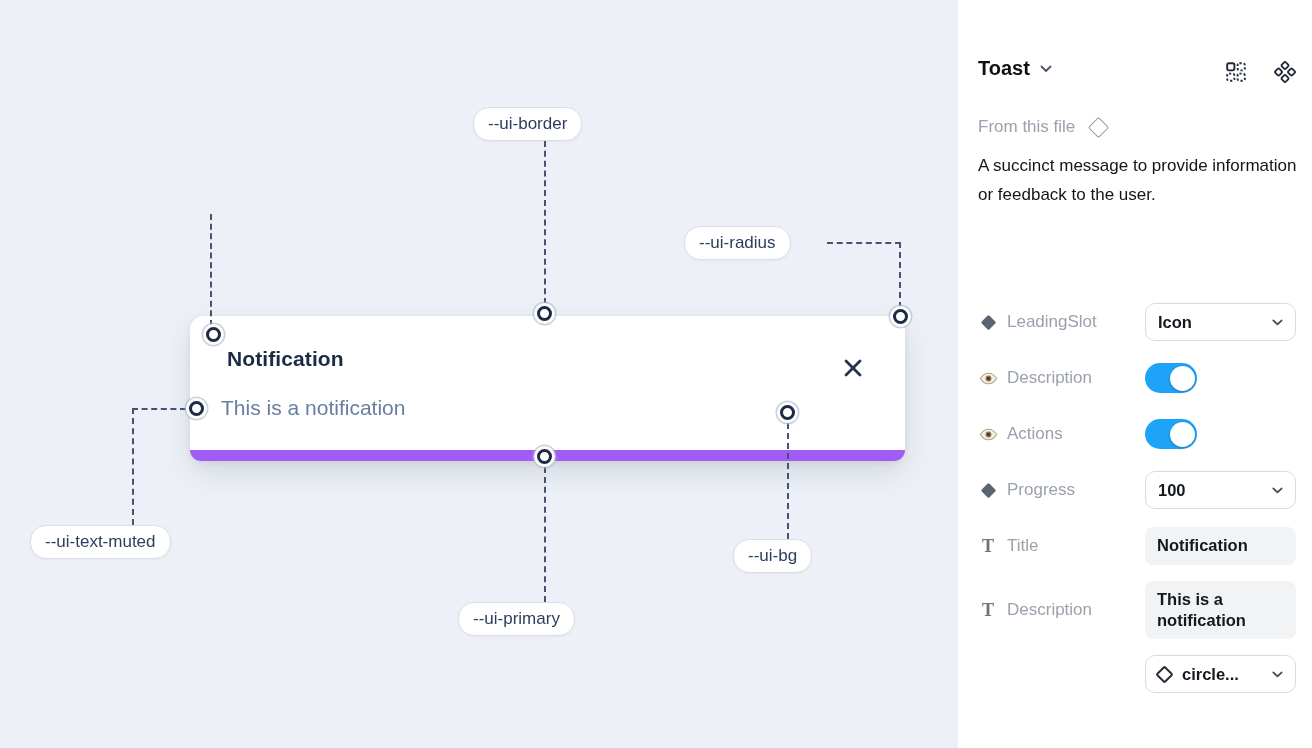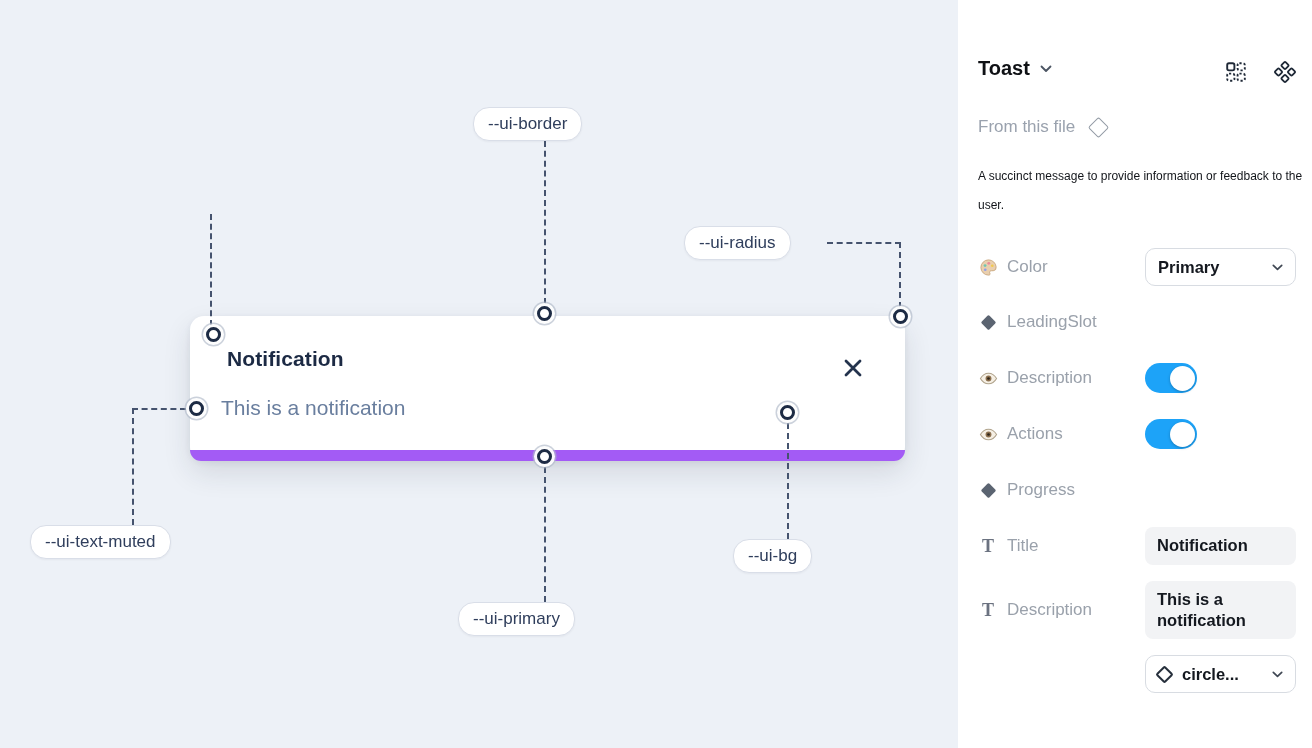--- a/index.html
+++ b/index.html
@@ -53,21 +53,21 @@
   .panel { position:absolute; left:958px; top:0; width:404px; height:748px; background:#ffffff; }
   .panel-header { position:absolute; left:20px; top:57px; display:flex; align-items:center; gap:10px; cursor:pointer; }
   .panel-title { font-size:20px; font-weight:700; color:#0f1115; }
   .panel-header-icons { position:absolute; top:61px; right:17px; display:flex; gap:27px; }
   .hicon { width:22px; height:22px; cursor:pointer; }
 
   .source-row { position:absolute; left:20px; top:117px; display:flex; align-items:center; gap:16px; }
   .source-label { font-size:17px; color:#9aa2ae; }
   .diamond-outline { width:15px; height:15px; border:1.6px solid #949ca6; border-radius:2px; transform:rotate(45deg); }
 
-  .panel-desc { position:absolute; left:20px; top:162px; width:332px; font-size:12px; line-height:28.5px; color:#12151a; }
+  .panel-desc { position:absolute; left:20px; top:152px; width:332px; font-size:17px; line-height:28.5px; color:#12151a; }
 
   .prop-row { position:absolute; left:0; width:354px; height:38px; }
   .prop-label { position:absolute; left:20px; top:0; height:38px; display:flex; align-items:center; gap:9px;
     font-size:17px; color:#9aa1ab; }
   .prop-icon { width:20px; height:20px; display:flex; align-items:center; justify-content:center; flex:none; }
   .diamond-solid { width:11px; height:11px; background:#5b6471; border-radius:1.5px; transform:rotate(45deg); }
   .t-glyph { font-family:"Liberation Serif", serif; font-size:18px; font-weight:700; color:#6b7280; }
 
   .control { position:absolute; left:187px; top:0; }
   .dropdown { width:151px; height:38px; background:#ffffff; border:1px solid #d8dce2; border-radius:10px;
@@ -154,47 +154,33 @@
       </svg>
     </div>
 
     <div class="source-row">
       <span class="source-label">From this file</span>
       <span class="diamond-outline"></span>
     </div>
 
     <div class="panel-desc">A succinct message to provide information or feedback to the user.</div>
 
-    <div class="prop-row row-color">
-      <div class="prop-label">
-        <span class="prop-icon">
-          <svg width="19" height="19" viewBox="0 0 20 20">
-            <path d="M10 2 a8 8 0 1 0 0 16 c1.6 0 2-1 1.4-2 c-.8-1.4.2-2.6 1.8-2.6 H15 a3.5 3.5 0 0 0 3-4 A8 8 0 0 0 10 2z" fill="#e9cfae" stroke="#c9a87f" stroke-width="1"></path>
-            <circle cx="6.4" cy="8" r="1.5" fill="#6fc7b2"></circle>
-            <circle cx="10.3" cy="5.6" r="1.5" fill="#e98a9a"></circle>
-            <circle cx="14" cy="8.2" r="1.4" fill="#f2c94c"></circle>
-            <circle cx="6.6" cy="12.4" r="1.4" fill="#8f9fe8"></circle>
-          </svg>
-        </span>
-        <span>Color</span>
+
+    <div class="prop-row row-leadingslot">
+      <div class="prop-label">
+        <span class="prop-icon">
+            <span class="diamond-solid"></span>
+          </span>
+        <span>LeadingSlot</span>
       </div>
       <div class="control dropdown">
-        <span class="val">Primary</span>
+        <span class="val">Icon</span>
         <svg width="11" height="7" viewBox="0 0 11 7">
           <polyline points="1.3,1.3 5.5,5.3 9.7,1.3" fill="none" stroke="#3f4753" stroke-width="1.7" stroke-linecap="round" stroke-linejoin="round"></polyline>
         </svg>
-      </div>
-    </div>
-
-    <div class="prop-row row-leadingslot">
-      <div class="prop-label">
-        <span class="prop-icon">
-            <span class="diamond-solid"></span>
-          </span>
-        <span>LeadingSlot</span>
       </div>
     </div>
 
     <div class="prop-row row-desc-toggle">
       <div class="prop-label">
         <span class="prop-icon">
           <svg width="19" height="13" viewBox="0 0 20 13">
             <path d="M1.5 6.5 C4 2.2 7 .9 10 .9 s6 1.3 8.5 5.6 C16 10.8 13 12.1 10 12.1 s-6-1.3-8.5-5.6z" fill="#f5efe4" stroke="#b0a38c" stroke-width="1.1"></path>
             <circle cx="10" cy="6.5" r="3.1" fill="#8b6f4e"></circle>
             <circle cx="10" cy="6.5" r="1.4" fill="#2d2418"></circle>
@@ -223,20 +209,26 @@
       </div>
     </div>
 
     <div class="prop-row row-progress">
       <div class="prop-label">
         <span class="prop-icon">
             <span class="diamond-solid"></span>
           </span>
         <span>Progress</span>
       </div>
+      <div class="control dropdown">
+        <span class="val">100</span>
+        <svg width="11" height="7" viewBox="0 0 11 7">
+          <polyline points="1.3,1.3 5.5,5.3 9.7,1.3" fill="none" stroke="#3f4753" stroke-width="1.7" stroke-linecap="round" stroke-linejoin="round"></polyline>
+        </svg>
+      </div>
     </div>
 
     <div class="prop-row row-title">
       <div class="prop-label">
         <span class="prop-icon">
             <span class="t-glyph">T</span>
           </span>
         <span>Title</span>
       </div>
       <div class="control textbox">Notification</div>

